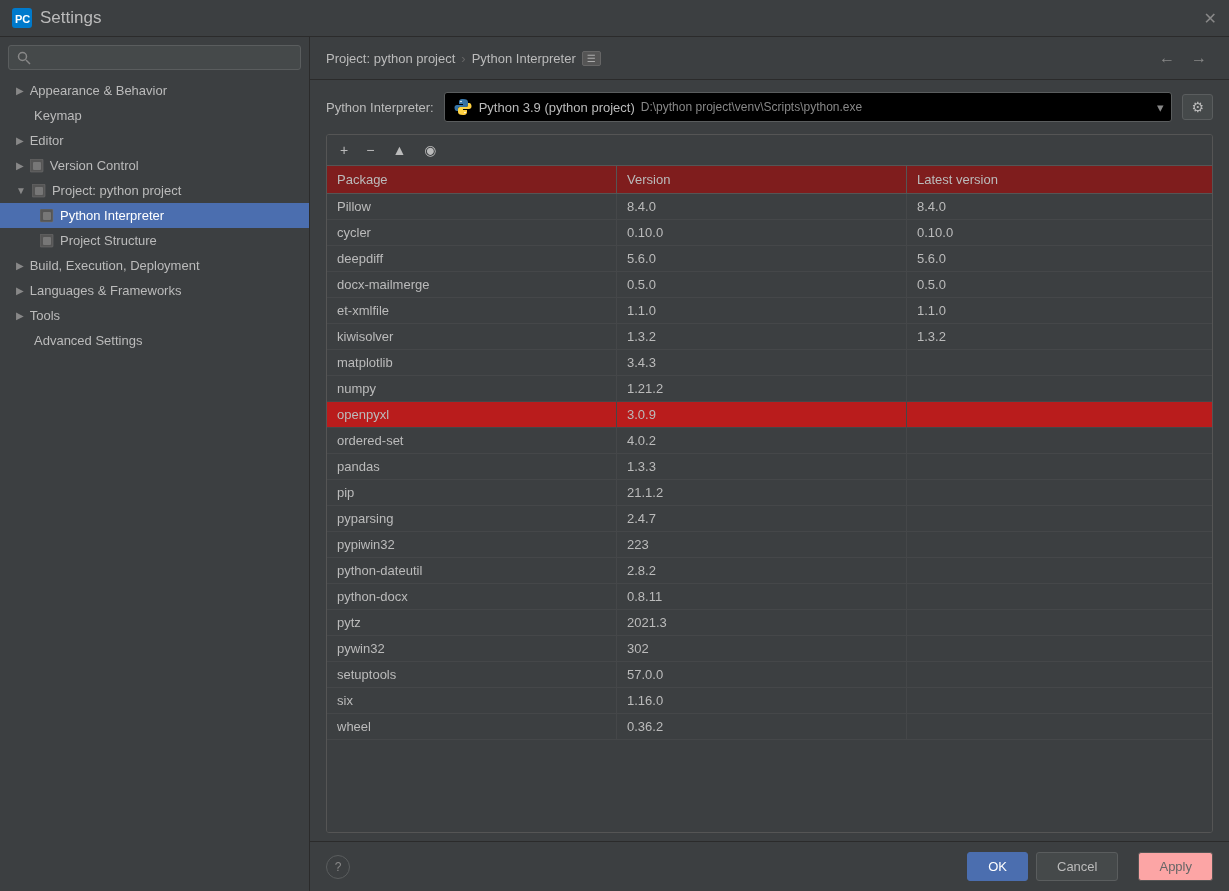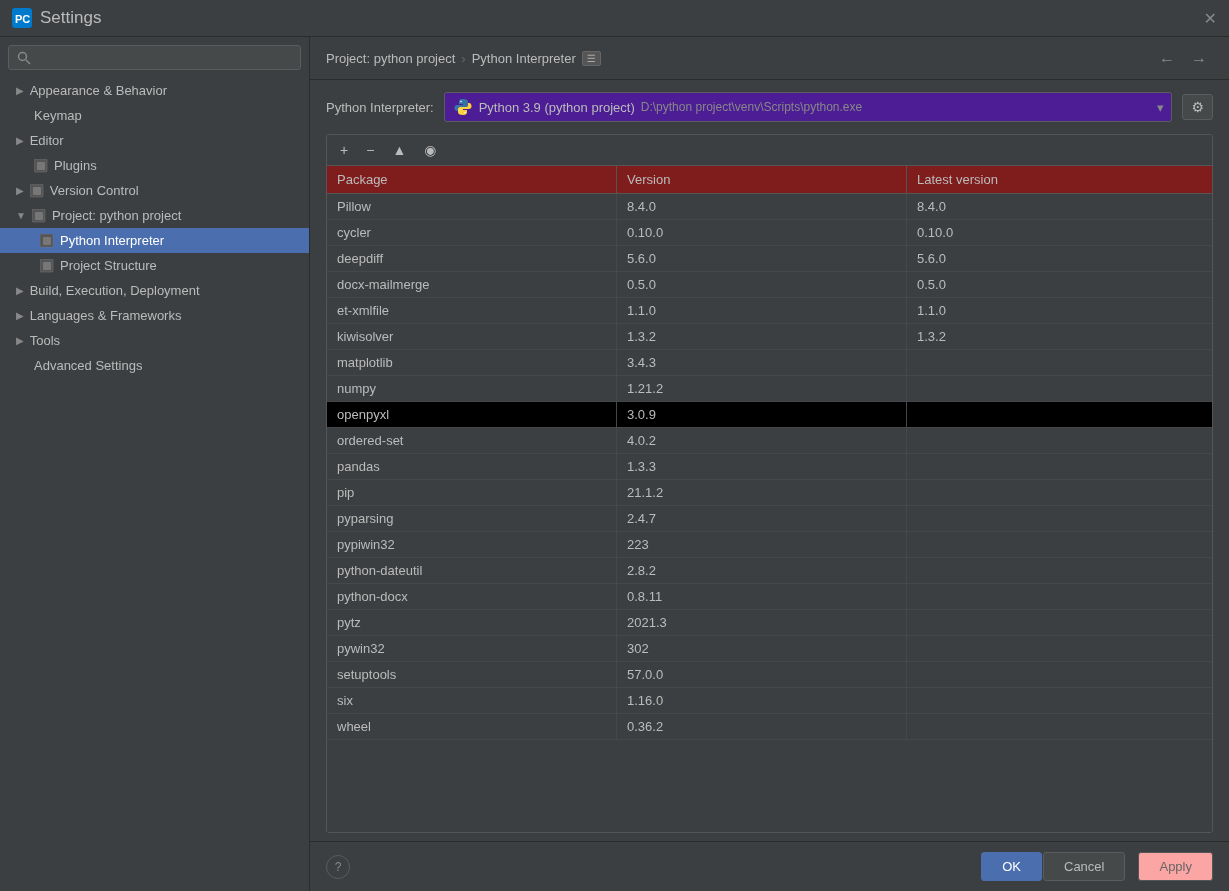--- a/index.html
+++ b/index.html
@@ -148,21 +148,21 @@
       padding: 12px 16px;
       gap: 10px;
       flex-shrink: 0;
     }
     .interpreter-label {
       color: #bbb;
       white-space: nowrap;
     }
     .interpreter-select {
       flex: 1;
-      background: #4c1d95;
+      background: #000000;
       border: 1px solid #5a5d5e;
       border-radius: 3px;
       padding: 4px 8px;
       color: #bbb;
       display: flex;
       align-items: center;
       cursor: pointer;
       font-size: 13px;
     }
     .interpreter-select .py-icon {
@@ -234,21 +234,21 @@
     .table-body {
       overflow-y: auto;
       flex: 1;
       background: #3c3f41;
     }
     .table-row {
       display: grid;
       grid-template-columns: 290px 290px 1fr;
       border-bottom: 1px solid #454749;
     }
-    .table-row.highlighted { background: #000000; }
+    .table-row.highlighted { background: #b91c1c; }
     .table-cell {
       padding: 5px 10px;
       color: #bbb;
       font-size: 13px;
       border-right: 1px solid #454749;
     }
     .table-cell:last-child { border-right: none; }
     
     .bottom-bar {
       display: flex;
@@ -267,21 +267,21 @@
       color: #888;
       cursor: pointer;
       font-size: 12px;
       display: flex;
       align-items: center;
       justify-content: center;
     }
     .bottom-buttons {
       margin-left: auto;
       display: flex;
-      gap: 1px;
+      gap: 8px;
     }
     .btn {
       padding: 6px 20px;
       border-radius: 3px;
       cursor: pointer;
       font-size: 13px;
       border: 1px solid #666;
     }
     .btn-primary {
       background: #4b6eaf;
@@ -333,28 +333,20 @@
             <span class="chevron">▶</span>
             <span>Appearance &amp; Behavior</span>
           </div>
           <div class="sidebar-item">
             <span style="width: 12px; display: inline-block;"></span>
             <span>Keymap</span>
           </div>
           <div class="sidebar-item">
             <span class="chevron">▶</span>
             <span>Editor</span>
-          </div>
-          <div class="sidebar-item">
-            <span style="width: 12px; display: inline-block;"></span>
-            <span style="width: 14px; height: 14px; display: inline-block; font-size: 10px; color: rgb(136, 136, 136);"><svg width="14" height="14" viewBox="0 0 14 14">
-                <rect width="13" height="13" rx="1" fill="#555" stroke="#777" stroke-width="0.5"></rect>
-                <rect x="3" y="3" width="8" height="8" rx="1" fill="#777"></rect>
-              </svg></span>
-            <span>Plugins</span>
           </div>
           <div class="sidebar-item">
             <span class="chevron">▶</span>
             <span style="width: 14px; height: 14px; display: inline-block; font-size: 10px; color: rgb(136, 136, 136);"><svg width="14" height="14" viewBox="0 0 14 14">
                 <rect width="13" height="13" rx="1" fill="#555" stroke="#777" stroke-width="0.5"></rect>
                 <rect x="3" y="3" width="8" height="8" rx="1" fill="#777"></rect>
               </svg></span>
             <span>Version Control</span>
           </div>
           <div class="sidebar-item">

